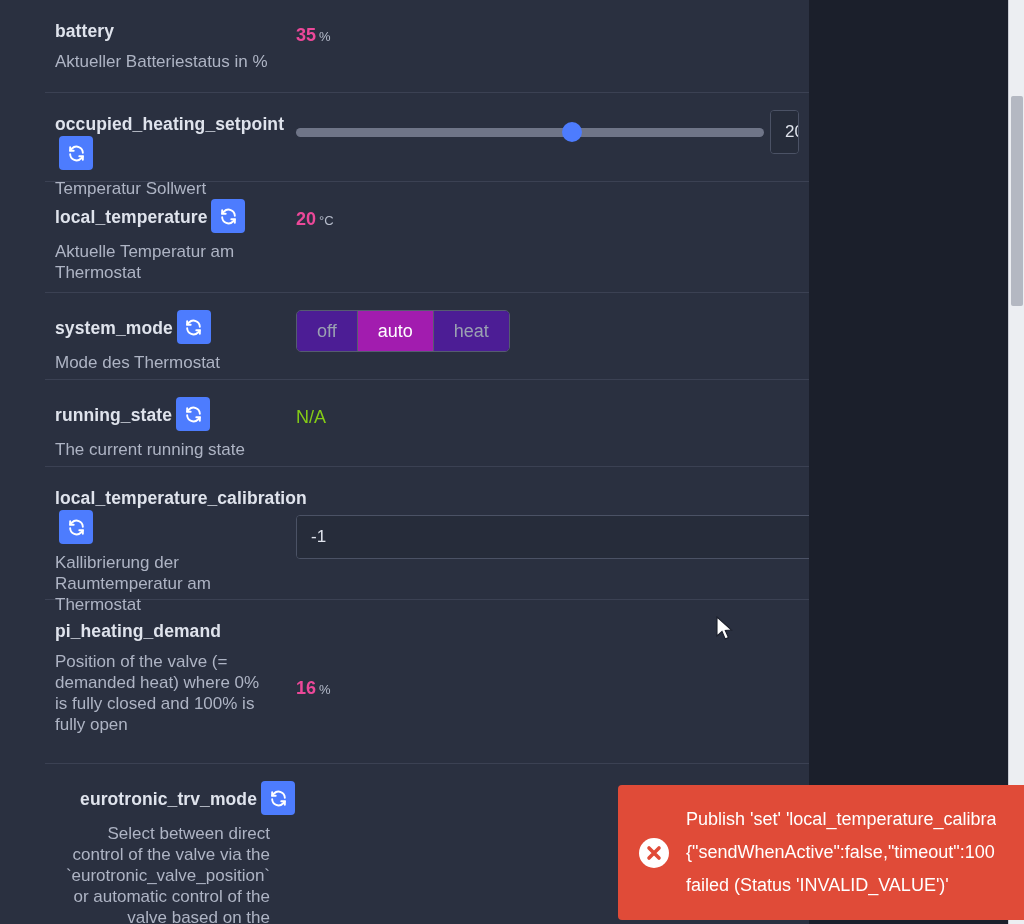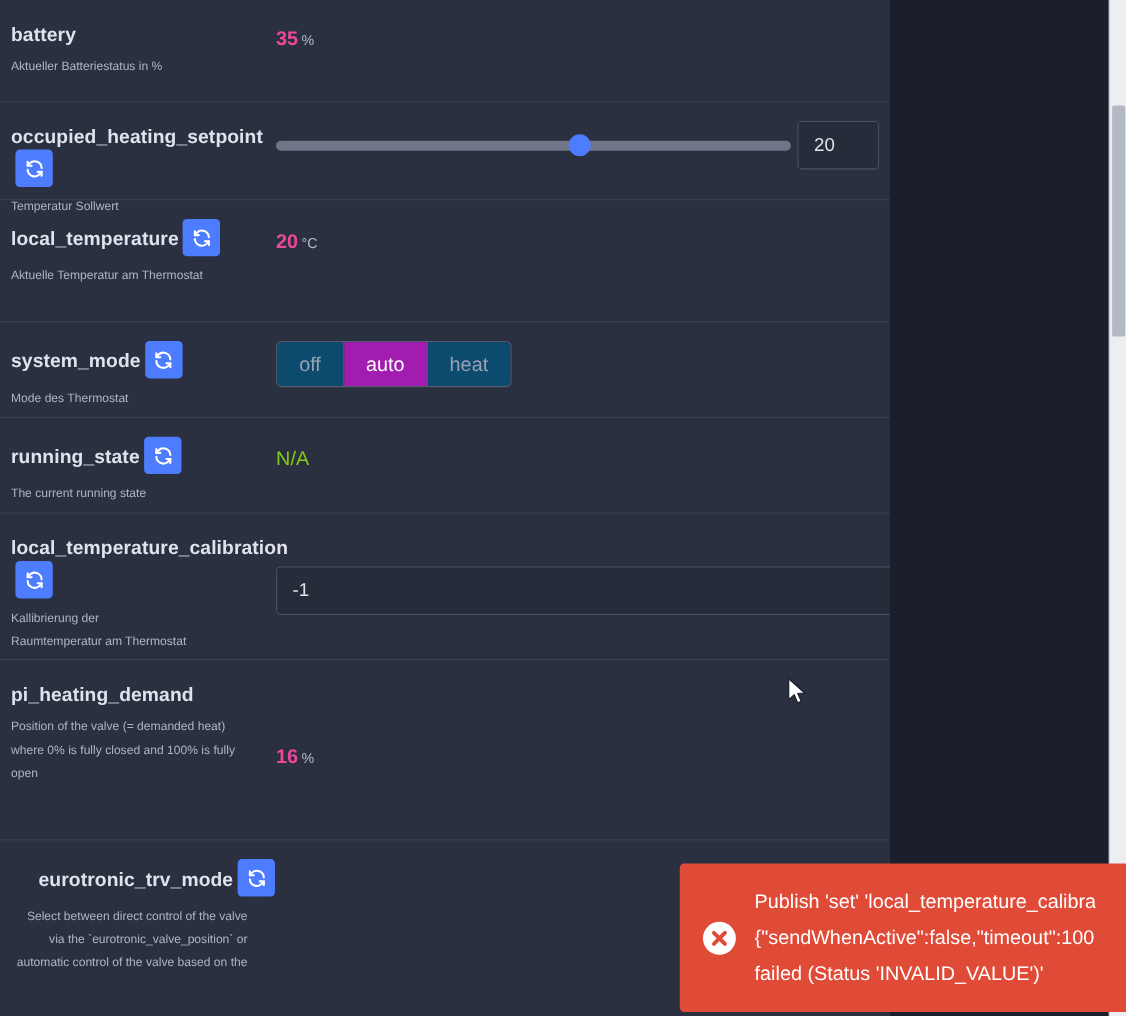--- a/index.html
+++ b/index.html
@@ -17,20 +17,21 @@
   }
 
   
   .content {
     position: absolute;
     left: 0; top: 0;
     width: 809px;
     height: 924px;
     background: #2a3040;
     overflow: hidden;
+    padding-left: 45px;
   }
 
   .row {
     position: relative;
     border-bottom: 1px solid #3b4153;
     padding: 0;
   }
   .row-inner {
     position: relative;
     display: block;
@@ -65,21 +66,21 @@
     margin-left: 4px;
     position: relative;
     top: -1px;
     cursor: pointer;
     flex: none;
   }
   .refresh-btn svg { width: 19px; height: 19px; display:block; }
 
   .prop-desc {
     margin-top: 7px;
-    font-size: 11px;
+    font-size: 17px;
     color: #aeb4c4;
     line-height: 21px;
     width: 215px;
   }
 
   .value-col {
     position: absolute;
     left: 251px;
     top: 18px;
     right: 10px;
@@ -163,21 +164,21 @@
 
   
   .seg {
     display: inline-flex;
     border: 1px solid #555c70;
     border-radius: 5px;
     overflow: hidden;
     height: 42px;
   }
   .seg button {
-    background: #0c4a6e;
+    background: #4c1d95;
     border: none;
     color: #9aa1b2;
     font-size: 18px;
     font-family: "Liberation Sans", sans-serif;
     padding: 0 20px;
     cursor: pointer;
     border-right: 1px solid #555c70;
   }
   .seg button:last-child { border-right: none; text-align: right; }
   .seg button.active {

